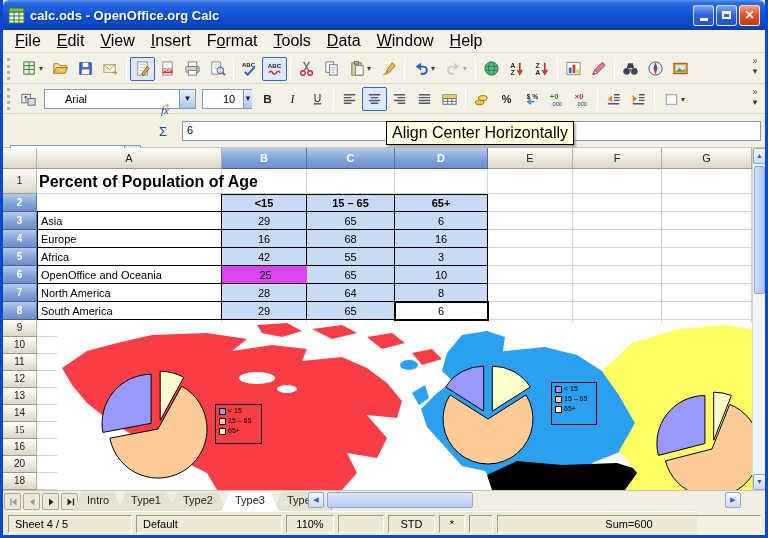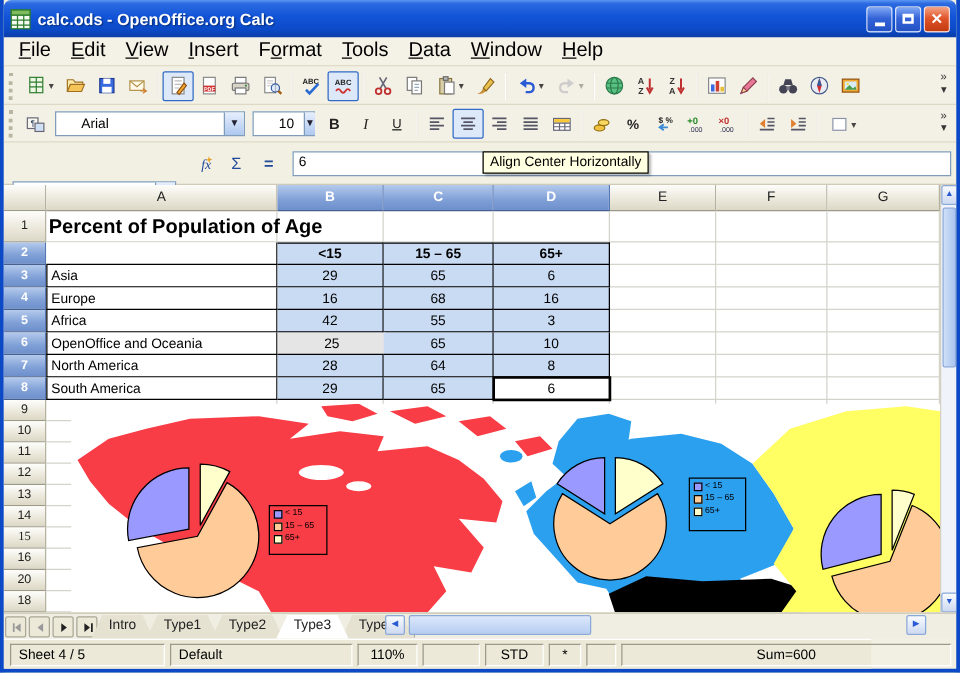--- a/index.html
+++ b/index.html
@@ -37,21 +37,21 @@
   .combo{display:flex;align-items:center;height:20px;border:1px solid #7f9db9;background:#fff;margin:0 3px;font-size:11px;}
   .combo .cval{padding:0 20px;flex:1;white-space:nowrap;overflow:hidden;}
   .combo .cdd{width:16px;height:18px;background:linear-gradient(180deg,#e6eefc,#aec8f0);border-left:1px solid #7f9db9;color:#223;font-size:8px;text-align:center;line-height:18px;}
   
   .formulabar{position:absolute;left:0;top:115px;width:762px;height:33px;background:#f2efe3;display:flex;align-items:center;padding:0 4px;border-bottom:1px solid #cfcbb8;}
   .namebox{width:131px;margin-top:48px;}
   .fico{width:26px;height:22px;display:flex;align-items:center;justify-content:center;}
   .fico svg{width:18px;height:18px;}
   .finput{flex:1;height:20px;border:1px solid #7f9db9;background:#fff;font-size:11px;padding:2px 4px;margin-left:6px;}
   
-  .tooltip{position:absolute;left:383px;top:121px;background:#ffffe1;border:1px solid #000;font-size:11px;padding:2px 5px;z-index:60;box-shadow:2px 2px 2px rgba(0,0,0,.3);white-space:nowrap;}
+  .tooltip{position:absolute;left:383px;top:121px;background:#ffffe1;border:1px solid #000;font-size:16px;padding:2px 5px;z-index:60;box-shadow:2px 2px 2px rgba(0,0,0,.3);white-space:nowrap;}
   
   .sheet{position:absolute;left:0;top:148px;width:749px;height:342px;background:#fff;overflow:hidden;}
   .colhead,.rowhead,.corner{position:absolute;background:linear-gradient(#fdfdfb,#eae7d9 60%,#dcd8c7);border-right:1px solid #b5b2a1;border-bottom:1px solid #9d9a88;font-size:10px;color:#222;text-align:center;}
   .colhead{top:0;height:21px;line-height:20px;font-size:11px;}
   .rowhead{left:0;width:34px;}
   .colhead.sel,.rowhead.sel{background:linear-gradient(#b4caec,#7f9fd6 60%,#6d8fcb);color:#fff;font-weight:bold;border-right-color:#5577b5;border-bottom-color:#46608f;}
   .corner{left:0;top:0;width:34px;height:21px;}
   .gridv,.gridh{position:absolute;background:#d4d4cb;}
   .cell{position:absolute;font-size:11px;display:flex;align-items:center;}
   .cell.num{justify-content:center;}
@@ -489,21 +489,21 @@
         <span class="tb-dd">▾</span>
       </span>
       <span class="tb-overflow">»<br>▾</span>
   </div>
 
   <div class="formulabar">
     <span class="combo namebox">
       <span class="cval">B2:D8</span>
       <span class="cdd">▼</span>
     </span>
-    <span id="formula-icons" style="display:flex;margin-left:6px;">
+    <span id="formula-icons" style="display:flex;margin-left:6px;flex-direction:column;">
         <span class="fico">
           <svg viewBox="0 0 18 18">
             <text x="7" y="13.5" font-size="11" font-style="italic" fill="#224a9a" font-family="Liberation Serif, serif">fx</text>
             <path d="M13 3 l1 2 2 .5 -2 .8 -.6 2 -.8 -2 -2 -.5 2 -.7 Z" fill="#e8a020"></path>
           </svg>
         </span>
         <span class="fico">
           <svg viewBox="0 0 18 18">
             <text x="9" y="13.5" font-size="13" text-anchor="middle" fill="#224a9a" font-family="Liberation Sans, sans-serif">Σ</text>
           </svg>
@@ -636,21 +636,21 @@
       <div class="cell num" style="left: 392px; width: 93px; top: 64px; height: 18px; border-right: 1px solid rgb(0, 0, 0); border-bottom: 1px solid rgb(0, 0, 0); background: rgb(201, 219, 242); z-index: 4;">6</div>
       <div class="cell lbl" style="left: 34px; width: 185px; top: 82px; height: 18px; border-right: 1px solid rgb(0, 0, 0); border-bottom: 1px solid rgb(0, 0, 0); background: rgb(255, 255, 255); border-left: 1px solid rgb(0, 0, 0); z-index: 4;">Europe</div>
       <div class="cell num" style="left: 219px; width: 85px; top: 82px; height: 18px; border-right: 1px solid rgb(0, 0, 0); border-bottom: 1px solid rgb(0, 0, 0); background: rgb(201, 219, 242); z-index: 4;">16</div>
       <div class="cell num" style="left: 304px; width: 88px; top: 82px; height: 18px; border-right: 1px solid rgb(0, 0, 0); border-bottom: 1px solid rgb(0, 0, 0); background: rgb(201, 219, 242); z-index: 4;">68</div>
       <div class="cell num" style="left: 392px; width: 93px; top: 82px; height: 18px; border-right: 1px solid rgb(0, 0, 0); border-bottom: 1px solid rgb(0, 0, 0); background: rgb(201, 219, 242); z-index: 4;">16</div>
       <div class="cell lbl" style="left: 34px; width: 185px; top: 100px; height: 18px; border-right: 1px solid rgb(0, 0, 0); border-bottom: 1px solid rgb(0, 0, 0); background: rgb(255, 255, 255); border-left: 1px solid rgb(0, 0, 0); z-index: 4;">Africa</div>
       <div class="cell num" style="left: 219px; width: 85px; top: 100px; height: 18px; border-right: 1px solid rgb(0, 0, 0); border-bottom: 1px solid rgb(0, 0, 0); background: rgb(201, 219, 242); z-index: 4;">42</div>
       <div class="cell num" style="left: 304px; width: 88px; top: 100px; height: 18px; border-right: 1px solid rgb(0, 0, 0); border-bottom: 1px solid rgb(0, 0, 0); background: rgb(201, 219, 242); z-index: 4;">55</div>
       <div class="cell num" style="left: 392px; width: 93px; top: 100px; height: 18px; border-right: 1px solid rgb(0, 0, 0); border-bottom: 1px solid rgb(0, 0, 0); background: rgb(201, 219, 242); z-index: 4;">3</div>
       <div class="cell lbl" style="left: 34px; width: 185px; top: 118px; height: 18px; border-right: 1px solid rgb(0, 0, 0); border-bottom: 1px solid rgb(0, 0, 0); background: rgb(255, 255, 255); border-left: 1px solid rgb(0, 0, 0); z-index: 4;">OpenOffice and Oceania</div>
-      <div class="cell num" style="left: 219px; width: 88px; top: 118px; height: 18px; border-right: 1px solid rgb(0, 0, 0); border-bottom: 1px solid rgb(0, 0, 0); background: #e5e5e5; z-index: 4;">25</div>
+      <div class="cell num" style="left: 219px; width: 88px; top: 118px; height: 18px; border-right: 1px solid rgb(0, 0, 0); border-bottom: 1px solid rgb(0, 0, 0); background: #d946ef; z-index: 4;">25</div>
       <div class="cell num" style="left: 304px; width: 88px; top: 118px; height: 18px; border-right: 1px solid rgb(0, 0, 0); border-bottom: 1px solid rgb(0, 0, 0); background: rgb(201, 219, 242); z-index: 4;">65</div>
       <div class="cell num" style="left: 392px; width: 93px; top: 118px; height: 18px; border-right: 1px solid rgb(0, 0, 0); border-bottom: 1px solid rgb(0, 0, 0); background: rgb(201, 219, 242); z-index: 4;">10</div>
       <div class="cell lbl" style="left: 34px; width: 185px; top: 136px; height: 18px; border-right: 1px solid rgb(0, 0, 0); border-bottom: 1px solid rgb(0, 0, 0); background: rgb(255, 255, 255); border-left: 1px solid rgb(0, 0, 0); z-index: 4;">North America</div>
       <div class="cell num" style="left: 219px; width: 85px; top: 136px; height: 18px; border-right: 1px solid rgb(0, 0, 0); border-bottom: 1px solid rgb(0, 0, 0); background: rgb(201, 219, 242); z-index: 4;">28</div>
       <div class="cell num" style="left: 304px; width: 88px; top: 136px; height: 18px; border-right: 1px solid rgb(0, 0, 0); border-bottom: 1px solid rgb(0, 0, 0); background: rgb(201, 219, 242); z-index: 4;">64</div>
       <div class="cell num" style="left: 392px; width: 93px; top: 136px; height: 18px; border-right: 1px solid rgb(0, 0, 0); border-bottom: 1px solid rgb(0, 0, 0); background: rgb(201, 219, 242); z-index: 4;">8</div>
       <div class="cell lbl" style="left: 34px; width: 185px; top: 154px; height: 18px; border-right: 1px solid rgb(0, 0, 0); border-bottom: 1px solid rgb(0, 0, 0); background: rgb(255, 255, 255); border-left: 1px solid rgb(0, 0, 0); z-index: 4;">South America</div>
       <div class="cell num" style="left: 219px; width: 85px; top: 154px; height: 18px; border-right: 1px solid rgb(0, 0, 0); border-bottom: 1px solid rgb(0, 0, 0); background: rgb(201, 219, 242); z-index: 4;">29</div>
       <div class="cell num" style="left: 304px; width: 88px; top: 154px; height: 18px; border-right: 1px solid rgb(0, 0, 0); border-bottom: 1px solid rgb(0, 0, 0); background: rgb(201, 219, 242); z-index: 4;">65</div>
       <div class="cell num" style="left: 392px; width: 93px; top: 154px; height: 18px; border-right: 1px solid rgb(0, 0, 0); border-bottom: 1px solid rgb(0, 0, 0); background: rgb(255, 255, 255); z-index: 6; outline: rgb(0, 0, 0) solid 2px; outline-offset: -1px;">6</div>

